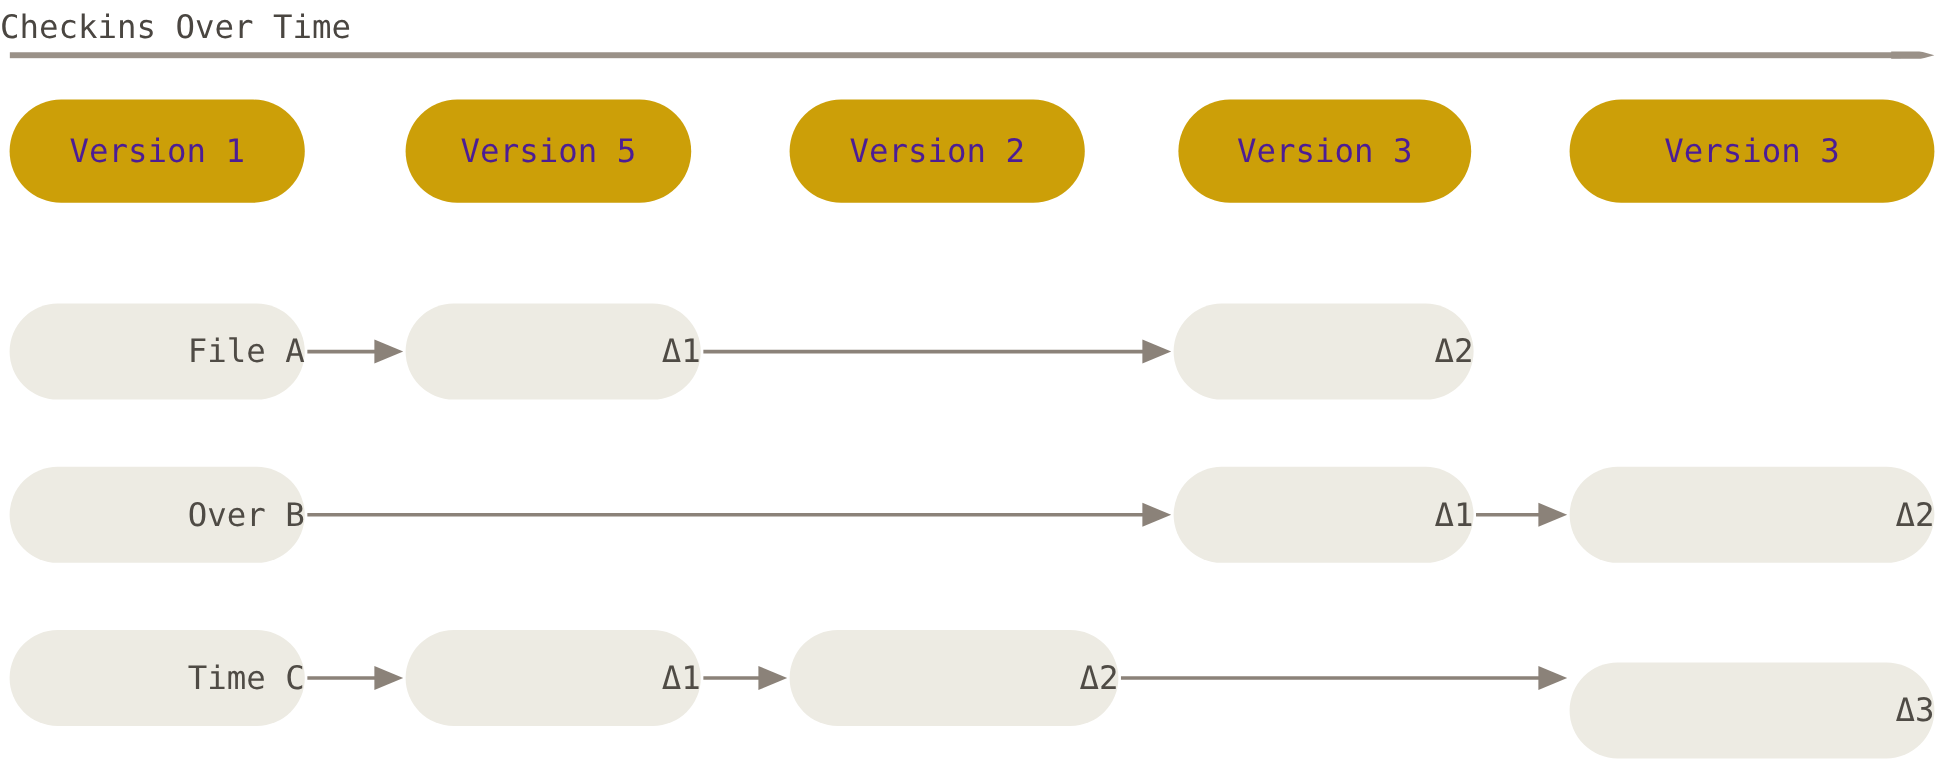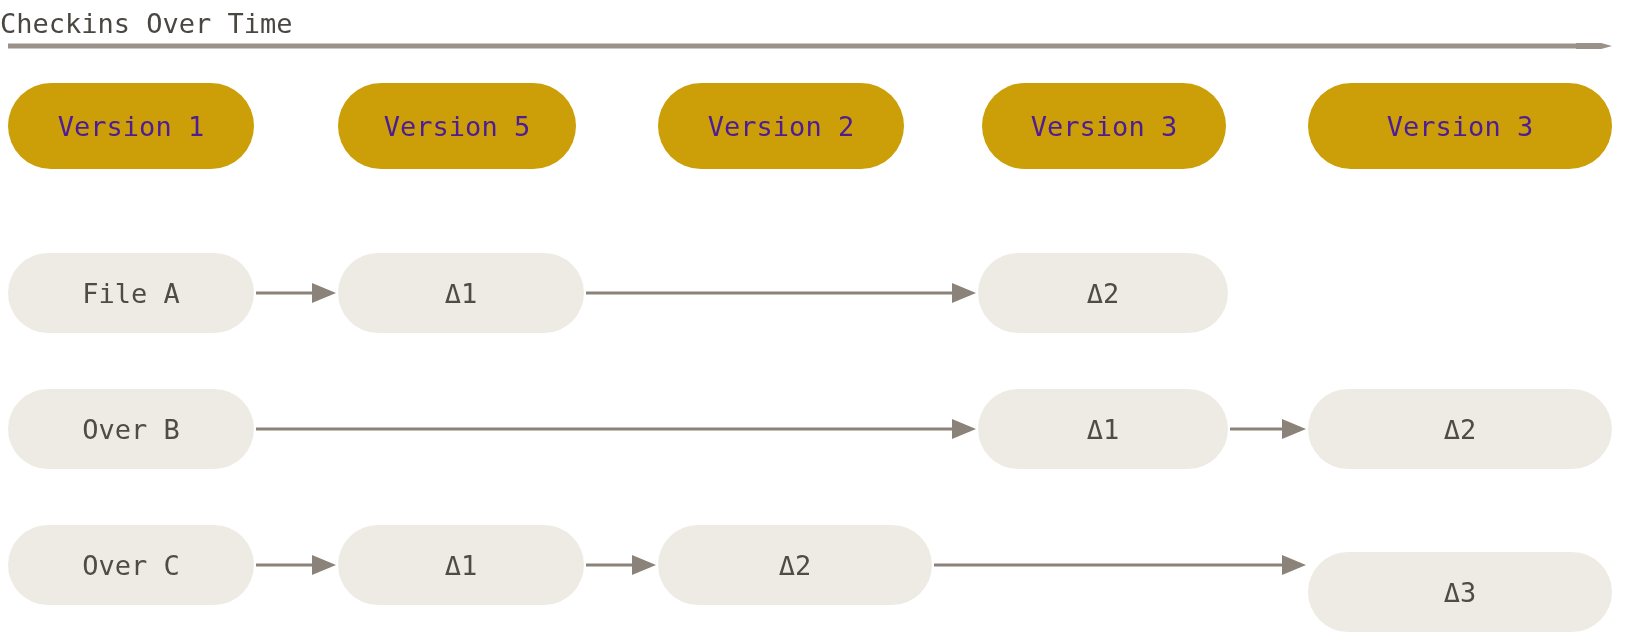--- a/index.html
+++ b/index.html
@@ -54,20 +54,21 @@
     color: #4c1d95;
     font-size: 27px;
     height: 86px;
     top: 83px;
   }
   .pill-file {
     background: #edebe3;
     color: #4f4b45;
     font-size: 27px;
     height: 80px;
+    justify-content: flex-end;
   }
 
   
   .connector {
     position: absolute;
     height: 22px;
   }
 </style>
 </head>
 <body>
@@ -114,19 +115,19 @@
         <polygon points="56,1 80,11 56,21" fill="#8b8279"></polygon>
       </svg>
       <svg class="connector" viewBox="0 0 70 22" preserveAspectRatio="none" style="left: 586px; top: 554px; width: 70px;">
         <line x1="0" y1="11" x2="48" y2="11" stroke="#8b8279" stroke-width="3"></line>
         <polygon points="46,1 70,11 46,21" fill="#8b8279"></polygon>
       </svg>
       <svg class="connector" viewBox="0 0 372 22" preserveAspectRatio="none" style="left: 934px; top: 554px; width: 372px;">
         <line x1="0" y1="11" x2="350" y2="11" stroke="#8b8279" stroke-width="3"></line>
         <polygon points="348,1 372,11 348,21" fill="#8b8279"></polygon>
       </svg>
-      <div class="pill pill-file" style="left: 8px; width: 246px; top: 525px;"><span>Over C</span></div>
+      <div class="pill pill-file" style="left: 8px; width: 246px; top: 525px;"><span>Time C</span></div>
       <div class="pill pill-file" style="left: 338px; width: 246px; top: 525px;"><span>Δ1</span></div>
       <div class="pill pill-file" style="left: 658px; width: 274px; top: 525px;"><span>Δ2</span></div>
       <div class="pill pill-file" style="left: 1308px; width: 304px; top: 552px;"><span>Δ3</span></div>
     </div>
 
 </div>
 
 </body></html>

